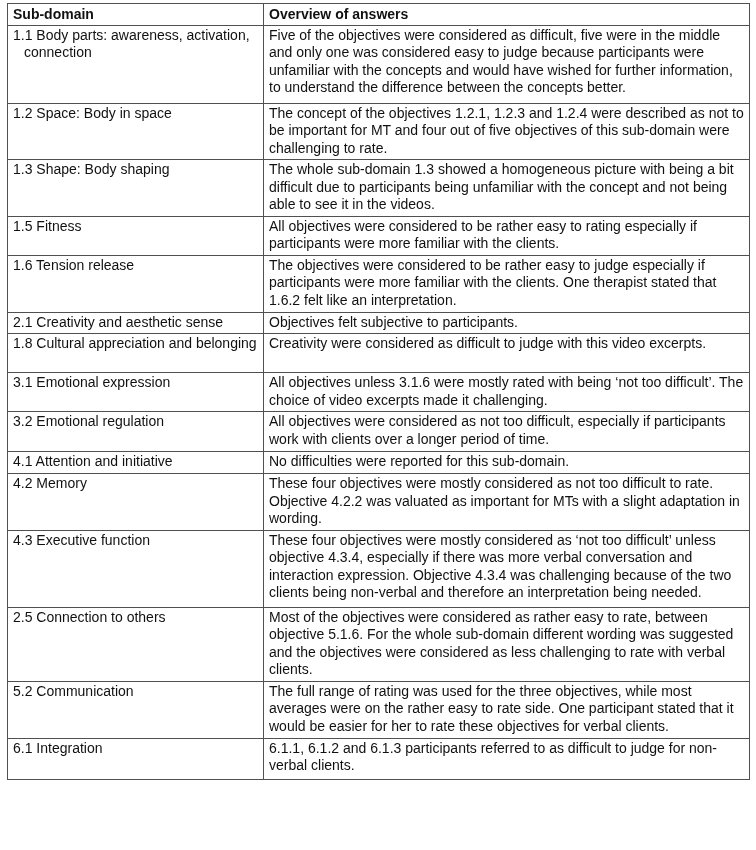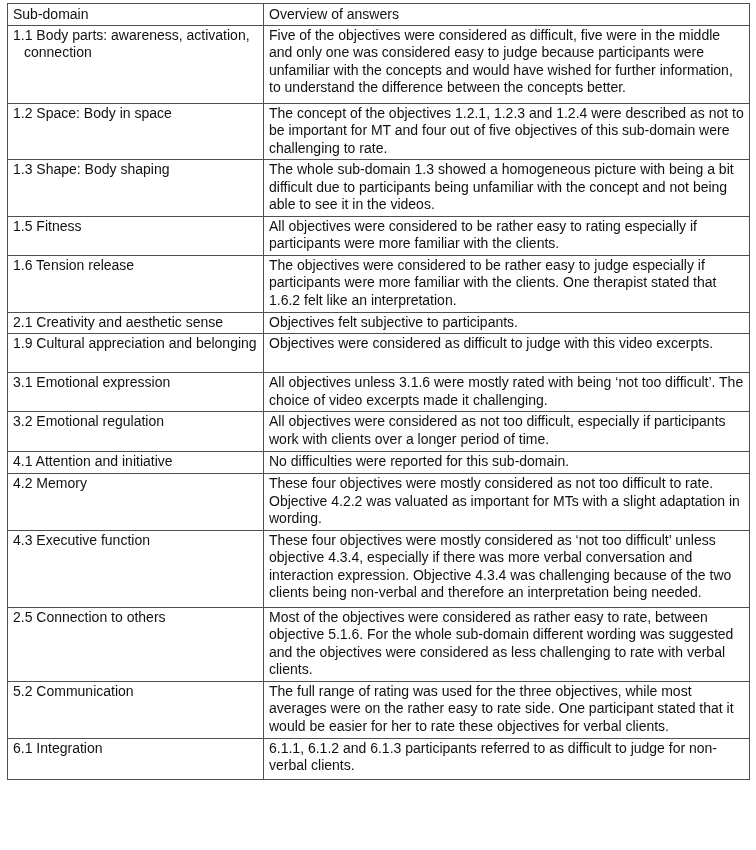--- a/index.html
+++ b/index.html
@@ -11,21 +11,21 @@
     font-family: "Liberation Sans", sans-serif;
     font-size: 14px; line-height: 17.5px; color: #111111;
     table-layout: fixed;
   }
   table.overview td, table.overview th {
     border: 1.5px solid #505050;
     vertical-align: top;
     text-align: left;
     padding: 1px 5px 2px 5px;
   }
-  table.overview th { font-weight: normal; padding-top: 2px; padding-bottom: 1px; }
+  table.overview th { font-weight: bold; padding-top: 2px; padding-bottom: 1px; }
   col.c1 { width: 256px; }
   col.c2 { width: 486px; }
   .subdomain { padding-left: 16px !important; text-indent: -11px; }
 </style>
 </head>
 <body>
 
 <table class="overview">
   <colgroup>
       <col class="c1">
@@ -56,22 +56,22 @@
     </tr>
     <tr style="height:57px">
       <td class="subdomain">1.6 Tension release</td>
       <td>The objectives were considered to be rather easy to judge especially if participants were more familiar with the clients. One therapist stated that 1.6.2 felt like an interpretation.</td>
     </tr>
     <tr style="height:21px">
       <td class="subdomain">2.1 Creativity and aesthetic sense</td>
       <td>Objectives felt subjective to participants.</td>
     </tr>
     <tr style="height:39px">
-      <td class="subdomain">1.9 Cultural appreciation and belonging</td>
-      <td>Objectives were considered as difficult to judge with this video excerpts.</td>
+      <td class="subdomain">1.8 Cultural appreciation and belonging</td>
+      <td>Creativity were considered as difficult to judge with this video excerpts.</td>
     </tr>
     <tr style="height:39px">
       <td class="subdomain">3.1 Emotional expression</td>
       <td>All objectives unless 3.1.6 were mostly rated with being ‘not too difficult’. The choice of video excerpts made it challenging.</td>
     </tr>
     <tr style="height:40px">
       <td class="subdomain">3.2 Emotional regulation</td>
       <td>All objectives were considered as not too difficult, especially if participants work with clients over a longer period of time.</td>
     </tr>
     <tr style="height:22px">

